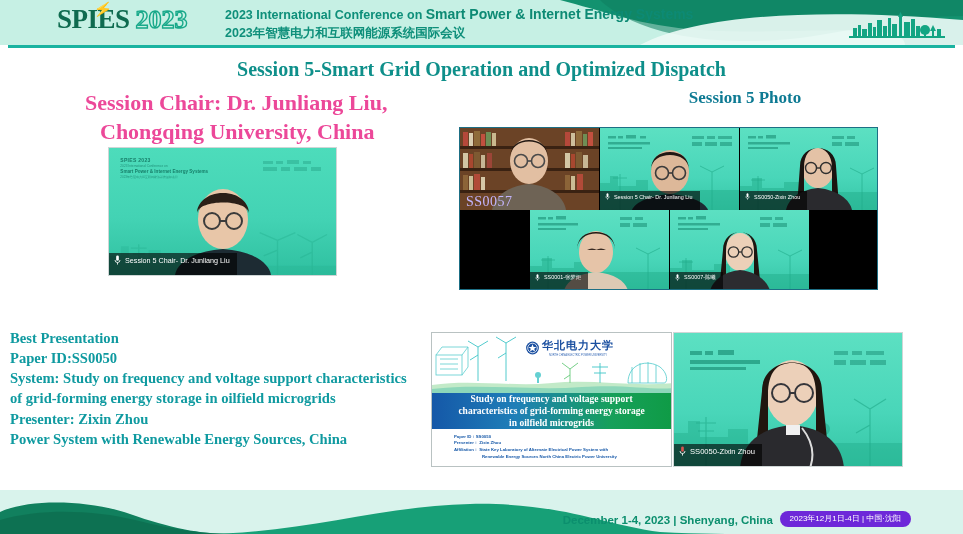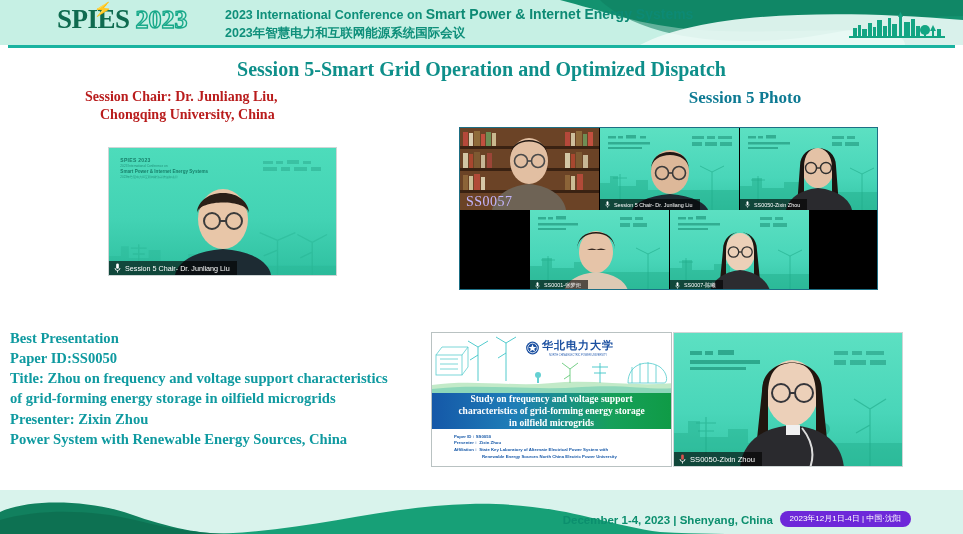--- a/index.html
+++ b/index.html
@@ -63,21 +63,21 @@
   
   .session-title {
     position: absolute; left: 0; top: 58px; width: 963px;
     text-align: center;
     font-family: "Liberation Serif", serif;
     font-weight: 700; font-size: 20px; color: #0e8f8a;
   }
   .chair-block {
     position: absolute; left: 85px; top: 88px;
     font-family: "Liberation Serif", serif;
-    font-weight: 700; font-size: 14px; color: #b91c1c;
+    font-weight: 700; font-size: 22px; color: #ec4899;
     line-height: 1.32;
   }
   .chair-l1 { }
   .chair-l2 { padding-left: 15px; }
   .photo-label {
     position: absolute; left: 600px; top: 88px; width: 290px;
     text-align: center;
     font-family: "Liberation Serif", serif;
     font-weight: 700; font-size: 17px; color: #0d7a93;
   }
@@ -104,21 +104,21 @@
   .v-brand .b1 { font-size: 5px; font-weight: 700; letter-spacing: .3px; }
   .v-brand .b2 { font-size: 3.2px; opacity:.8; }
   .v-brand .b3 { font-size: 4.6px; font-weight: 700; margin-top: 1px; }
   .v-brand .b4 { font-size: 3px; opacity:.75; }
   .v-right-marks { position: absolute; right: 4%; top: 9%; opacity:.5; }
   .v-name {
     position: absolute; left: 0; bottom: 0;
     background: rgba(0,0,0,.62); color: #fff;
     font-family: "Liberation Sans", sans-serif;
     display: flex; align-items: center; gap: 4px;
-    padding: 2px 7px 2px 5px;
+    padding: 2px 7px 10px 5px;
     white-space: nowrap;
   }
   .mic { width: 7px; height: 10px; display: inline-block; }
 
   
   .person { position: absolute; bottom: 0; left: 50%; transform: translateX(-50%); }
 
   
   .grid-wrap {
     position: absolute; left: 459px; top: 127px;
@@ -525,21 +525,21 @@
         <span>SS0007-陈曦</span>
       </div>
     </div>
 
     <div class="ss0057-label">SS0057</div>
   </div>
 
   <div class="best-block">
     <div>Best Presentation</div>
     <div>Paper ID:SS0050</div>
-    <div>Title: Zhou on frequency and voltage support characteristics</div>
+    <div>System: Study on frequency and voltage support characteristics</div>
     <div>of grid-forming energy storage in oilfield microgrids</div>
     <div>Presenter: Zixin Zhou</div>
     <div>Power System with Renewable Energy Sources, China</div>
   </div>
 
   <div class="slide-img">
     <div class="slide-top">
       <svg width="241" height="61" viewBox="0 0 241 61" style="position:absolute;inset:0;">
         <rect width="241" height="61" fill="#ffffff"></rect>
         <g stroke="#3fc5c7" stroke-width=".8" fill="none" opacity=".85">

